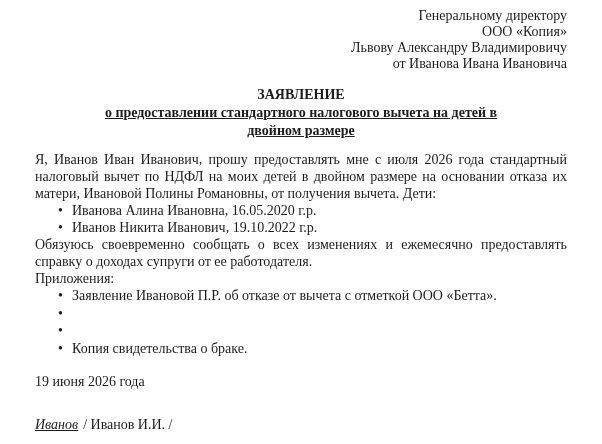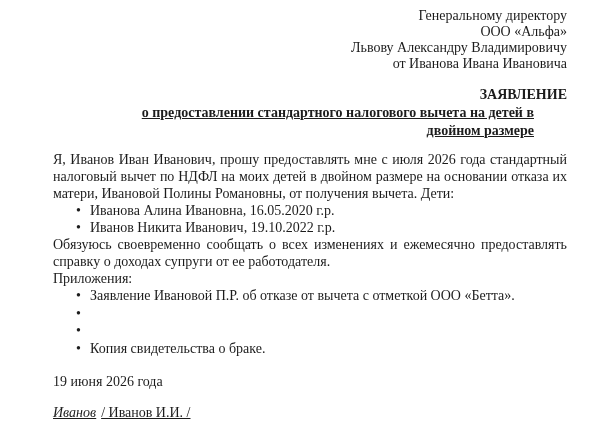--- a/index.html
+++ b/index.html
@@ -9,30 +9,30 @@
   }
   .page {
     box-sizing: border-box;
     width: 602px;
     height: 444px;
     background: #ffffff;
     color: #1c1c1c;
     font-family: "Liberation Serif", serif;
     font-size: 14px;
     line-height: 17px;
-    padding: 8px 35px 0 53px;
+    padding: 8px 35px 0 35px;
     overflow: hidden;
   }
   .recipient {
     text-align: right;
     line-height: 16px;
   }
   .title-block {
     margin-top: 14px;
-    text-align: right;
+    text-align: center;
     font-weight: bold;
     line-height: 18px;
   }
   .title-sub {
     max-width: 448px;
     margin: 0 auto;
     text-decoration: underline;
   }
   .para {
     margin: 0;
@@ -52,37 +52,36 @@
   }
   .attachments-label {
   }
   .attachments .bullet-row {
     line-height: 17.5px;
   }
   .date-line {
     margin-top: 16px;
   }
   .signature-line {
-    margin-top: 14px;
-    text-decoration: underline;
+    margin-top: 26px;
   }
   .sig-hand {
     font-style: italic;
     text-decoration: underline;
     margin-right: 5px;
   }
 </style>
 </head>
 <body>
 
 <div class="page">
 
   <div class="recipient">
     <div>Генеральному директору</div>
-    <div>ООО «Альфа»</div>
+    <div>ООО «Копия»</div>
     <div>Львову Александру Владимировичу</div>
     <div>от Иванова Ивана Ивановича</div>
   </div>
 
   <div class="title-block">
     <div>ЗАЯВЛЕНИЕ</div>
     <div class="title-sub">о предоставлении стандартного налогового вычета на детей в двойном размере</div>
   </div>
 
   <p class="para request-para">Я, Иванов Иван Иванович, прошу предоставлять мне с июля 2026 года стандартный налоговый вычет по НДФЛ на моих детей в двойном размере на основании отказа их матери, Ивановой Полины Романовны, от получения вычета. Дети:</p>

